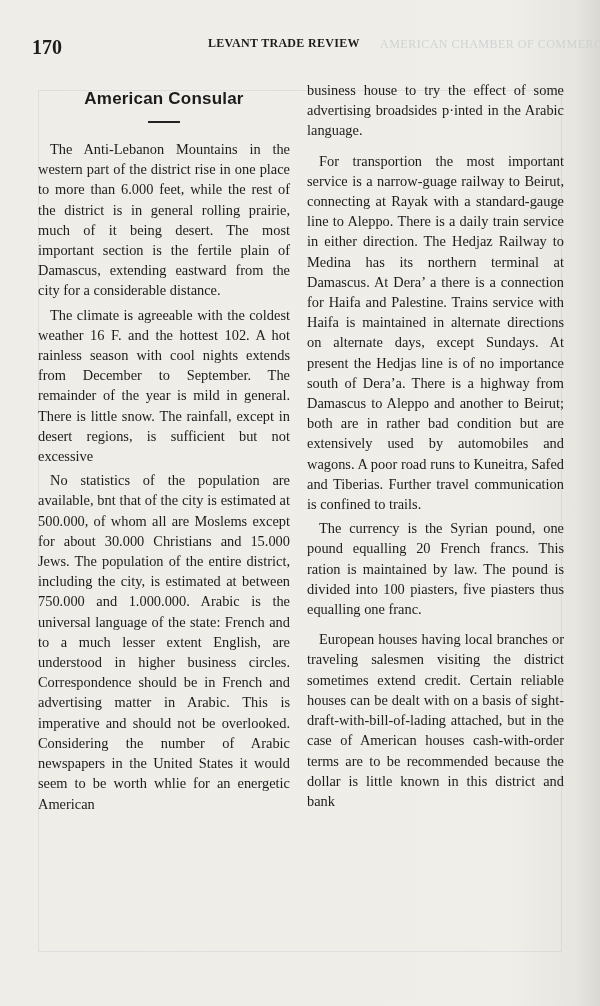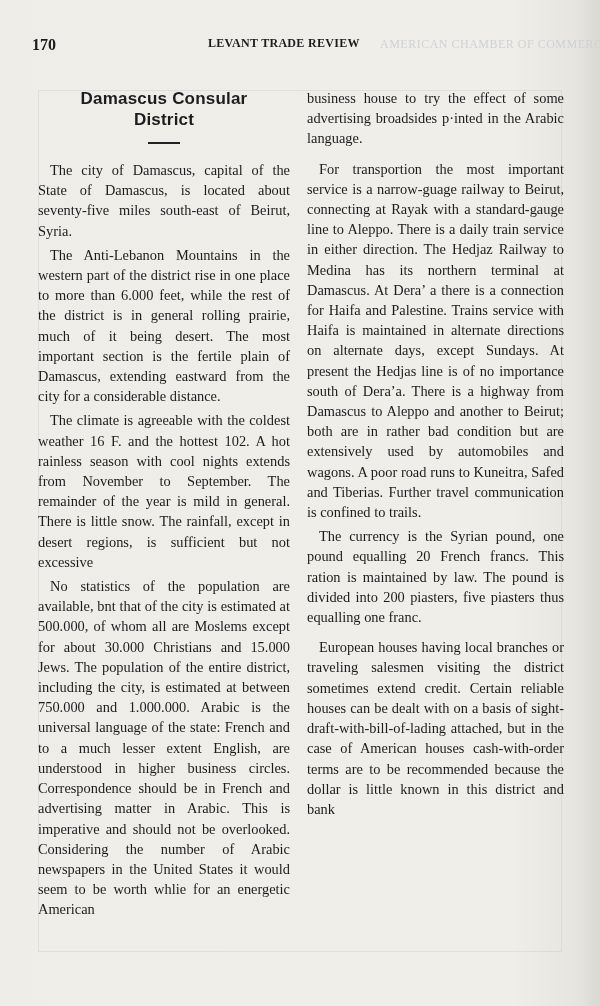--- a/index.html
+++ b/index.html
@@ -21,34 +21,34 @@
     }
     .bleed-box {
       position: absolute; left: 38px; top: 90px; width: 522px; height: 860px;
       border: 1px solid rgba(170,180,190,0.25);
     }
     .running-head {
       position: absolute; top: 36px; left: 32px; width: 500px; height: 22px;
     }
     .folio {
       position: absolute; left: 0; top: 0;
-      font-family: "Liberation Serif", serif; font-weight: bold; font-size: 16px;
+      font-family: "Liberation Serif", serif; font-weight: bold; font-size: 20px;
     }
     .journal-title {
       position: absolute; left: 176px; top: 0;
       font-family: "Liberation Serif", serif; font-weight: bold; font-size: 12px;
       letter-spacing: 0.3px;
     }
     .col {
       position: absolute; top: 80px;
       font-family: "Liberation Serif", serif; font-size: 14.4px; line-height: 20.2px;
       text-align: justify; hyphens: manual;
     }
     .col-left { left: 38px; width: 252px; }
-    .col-right { left: 307px; width: 257px; margin-top: 8px; }
+    .col-right { left: 307px; width: 257px; }
     .heading {
       font-family: "Liberation Sans", sans-serif; font-weight: bold;
       font-size: 17px; line-height: 21px; text-align: center;
       margin: 8px 0 0 0; letter-spacing: 0.2px;
     }
     .rule {
       width: 32px; height: 2px; background: #222; margin: 12px auto 16px auto;
     }
     p { margin: 0 0 4px 0; text-indent: 12px; }
     p.cont { text-indent: 0; }
@@ -61,29 +61,27 @@
   <div class="bleed">AMERICAN CHAMBER OF COMMERCE FOR THE LEVANT</div>
   <div class="bleed-box"></div>
 
   <div class="running-head">
     <span class="folio">170</span>
     <span class="journal-title">LEVANT TRADE REVIEW</span>
   </div>
 
   <div class="col col-left">
     <div class="heading">
-      <div>Damascus Consular</div>
-      <div>District</div>
+      <div>American Consular</div>
     </div>
     <div class="rule"></div>
-    <p>The city of Damascus, capital of the State of Damascus, is located about seventy-five miles south-east of Beirut, Syria.</p>
     <p>The Anti-Lebanon Mountains in the western part of the district rise in one place to more than 6.000 feet, while the rest of the district is in general rolling prairie, much of it being desert. The most important section is the fertile plain of Damascus, ex­tending eastward from the city for a considerable distance.</p>
-    <p>The climate is agreeable with the coldest weather 16 F. and the hottest 102. A hot rainless season with cool nights extends from November to Sep­tember. The remainder of the year is mild in general. There is little snow. The rainfall, except in desert regions, is sufficient but not excessive</p>
+    <p>The climate is agreeable with the coldest weather 16 F. and the hottest 102. A hot rainless season with cool nights extends from December to Sep­tember. The remainder of the year is mild in general. There is little snow. The rainfall, except in desert regions, is sufficient but not excessive</p>
     <p>No statistics of the population are available, bnt that of the city is esti­mated at 500.000, of whom all are Moslems except for about 30.000 Christians and 15.000 Jews. The population of the entire district, including the city, is estimated at between 750.000 and 1.000.000. Ar­abic is the universal language of the state: French and to a much lesser extent English, are understood in higher business circles. Correspond­ence should be in French and advertis­ing matter in Arabic. This is imperative and should not be over­looked. Considering the number of Arabic newspapers in the United States it would seem to be worth whlie for an energetic American</p>
   </div>
 
   <div class="col col-right">
     <p class="cont">business house to try the effect of some advertising broadsides p·inted in the Arabic language.</p>
     <p class="spaced">For transportion the most import­ant service is a narrow-guage rail­way to Beirut, connecting at Rayak with a standard-gauge line to Aleppo. There is a daily train service in either direction. The Hedjaz Railway to Medina has its northern terminal at Damascus. At Dera’ a there is a con­nection for Haifa and Palestine. Trains service with Haifa is main­tained in alternate directions on alternate days, except Sundays. At present the Hedjas line is of no im­portance south of Dera’a. There is a highway from Damascus to Aleppo and another to Beirut; both are in rather bad condition but are exten­sively used by automobiles and wagons. A poor road runs to Kuneitra, Safed and Tiberias. Fur­ther travel communication is confined to trails.</p>
-    <p>The currency is the Syrian pound, one pound equalling 20 French francs. This ration is maintained by law. The pound is divided into 200 piasters, five piasters thus equal­ling one franc.</p>
+    <p>The currency is the Syrian pound, one pound equalling 20 French francs. This ration is maintained by law. The pound is divided into 100 piasters, five piasters thus equal­ling one franc.</p>
     <p class="spaced">European houses having local branches or traveling salesmen visit­ing the district sometimes extend credit. Certain reliable houses can be dealt with on a basis of sight-draft-with-bill-of-lading attached, but in the case of American houses cash-with-order terms are to be recom­mended because the dollar is little known in this district and bank</p>
   </div>
 </div>
 
 </body></html>

